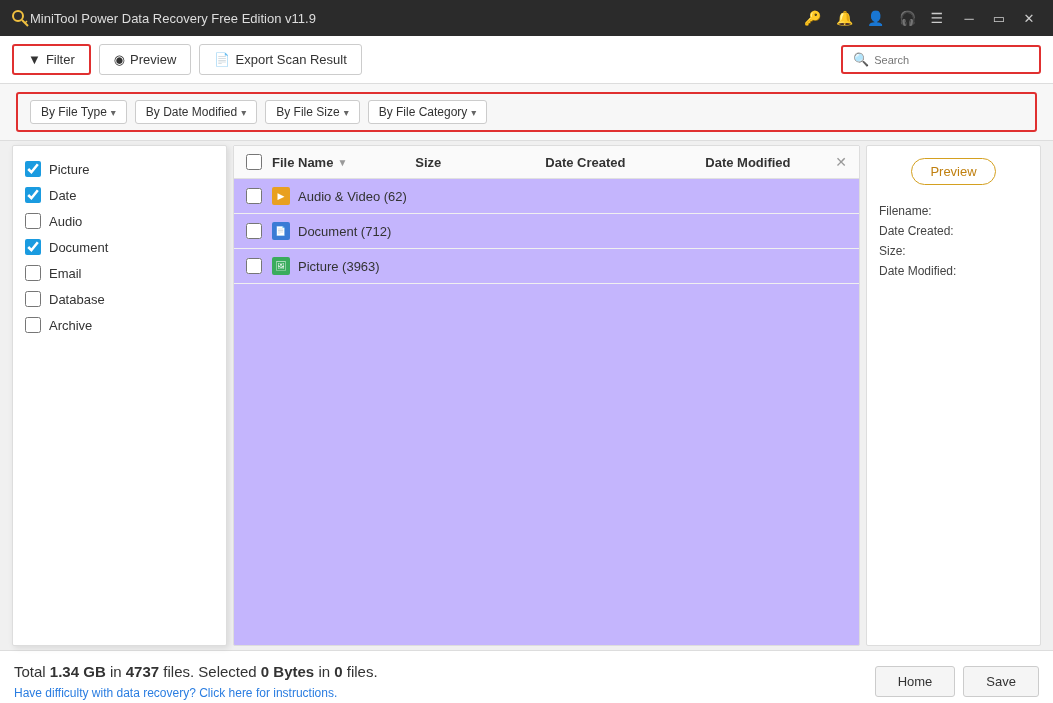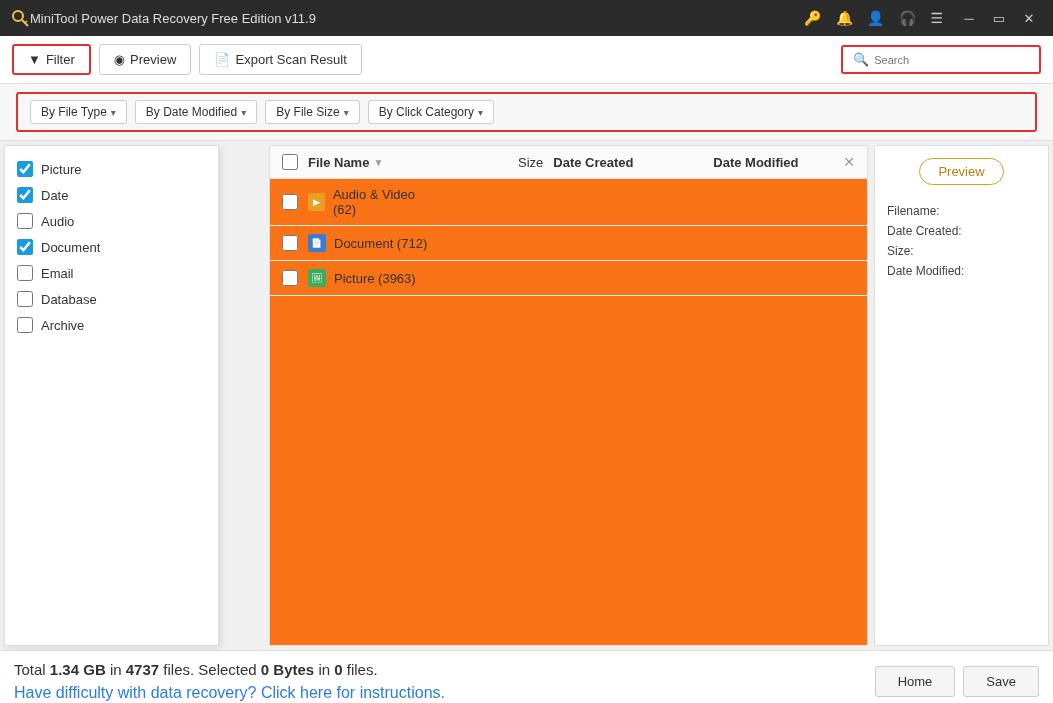--- a/index.html
+++ b/index.html
@@ -84,21 +84,21 @@
       font-size: 12px;
       color: #333;
     }
     .filter-dropdown .arrow { color: #666; font-size: 10px; }
 
     
     .main-content {
       display: flex;
       height: calc(703px - 36px - 52px - 44px - 62px);
       background: #f0f0f0;
-      padding: 4px 4px;
+      padding: 4px 12px;
       gap: 6px;
       position: relative;
     }
 
     
     .left-panel {
       width: 215px;
       background: #fff;
       border: 1px solid #ddd;
       border-radius: 2px;
@@ -117,37 +117,36 @@
     }
     .filter-item input[type="checkbox"] {
       width: 16px; height: 16px;
       accent-color: #1a9be0;
       cursor: pointer;
     }
 
     
     .right-panel {
       flex: 1;
-      background: #f97316;
+      background: #c4b5fd;
       border: 1px solid #ddd;
       border-radius: 2px;
       display: flex;
       flex-direction: column;
-      margin-left: 44px;
     }
     .file-table-header {
       display: flex;
       align-items: center;
       padding: 8px 12px;
       border-bottom: 1px solid #e0e0e0;
       background: #fafafa;
       gap: 10px;
     }
     .file-table-header .col-name { flex: 1; display: flex; align-items: center; gap: 4px; font-weight: 600; color: #333; }
-    .file-table-header .col-size { width: 120px; font-weight: 400; color: #333; text-align: right; }
+    .file-table-header .col-size { width: 120px; font-weight: 700; color: #333; }
     .file-table-header .col-created { width: 150px; font-weight: 600; color: #333; }
     .file-table-header .col-modified { width: 120px; font-weight: 600; color: #333; }
     .file-table-header .close-btn { cursor: pointer; color: #999; font-size: 14px; margin-left: auto; }
 
     .file-row {
       display: flex;
       align-items: center;
       padding: 8px 12px;
       border-bottom: 1px solid #f0f0f0;
       gap: 10px;
@@ -212,21 +211,21 @@
       border-top: 1px solid #ddd;
       padding: 8px 14px;
       display: flex;
       align-items: center;
       justify-content: space-between;
       height: 62px;
     }
     .statusbar-left { }
     .statusbar-text { font-size: 15px; color: #333; }
     .statusbar-text strong { font-weight: bold; }
-    .statusbar-link { font-size: 16px; color: #2a7de1; cursor: pointer; text-decoration: none; margin-top: 6px; display: block; }
+    .statusbar-link { font-size: 12px; color: #2a7de1; cursor: pointer; text-decoration: none; margin-top: 6px; display: block; }
     .statusbar-right { display: flex; gap: 8px; }
     .status-btn {
       padding: 7px 22px;
       border: 1px solid #ccc;
       background: #f5f5f5;
       border-radius: 3px;
       cursor: pointer;
       font-size: 13px;
       color: #333;
     }
@@ -309,21 +308,21 @@
     </div>
     <div class="filter-dropdown">
       <span>By Date Modified</span>
       <span class="arrow">▾</span>
     </div>
     <div class="filter-dropdown">
       <span>By File Size</span>
       <span class="arrow">▾</span>
     </div>
     <div class="filter-dropdown">
-      <span>By Click Category</span>
+      <span>By File Category</span>
       <span class="arrow">▾</span>
     </div>
   </div>
 </div>
 
 <div class="main-content">
 
   <div class="left-panel">
     <div class="filter-item">
       <input type="checkbox" class="cb-blue" checked="" style="">

